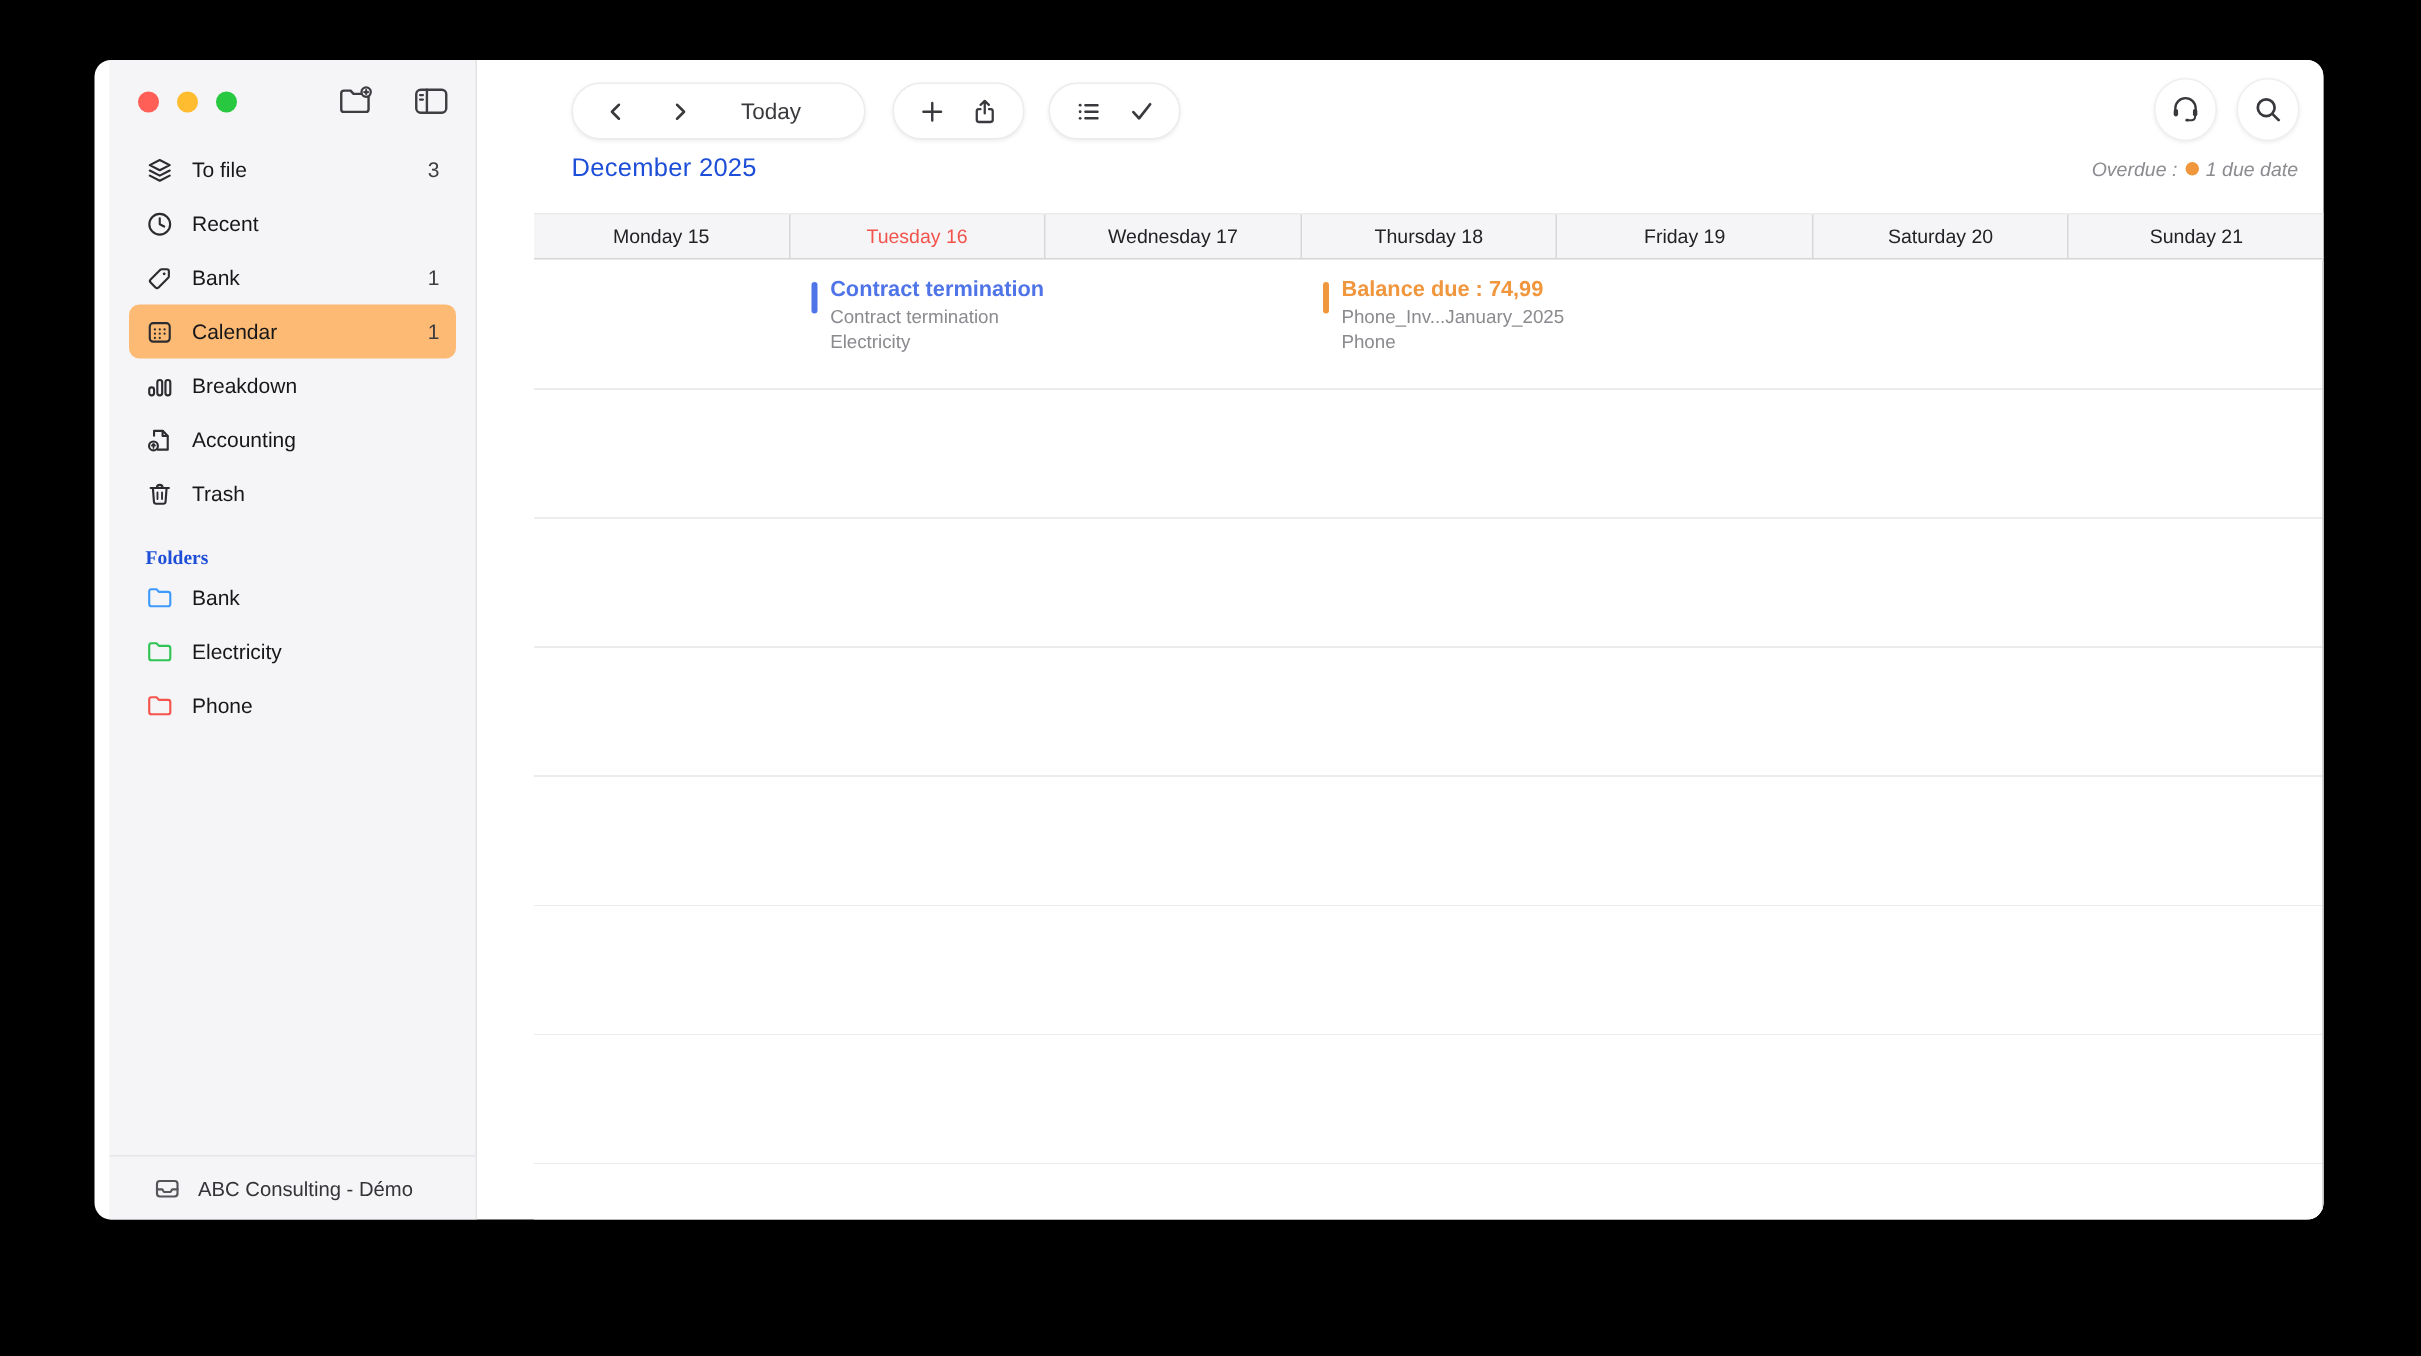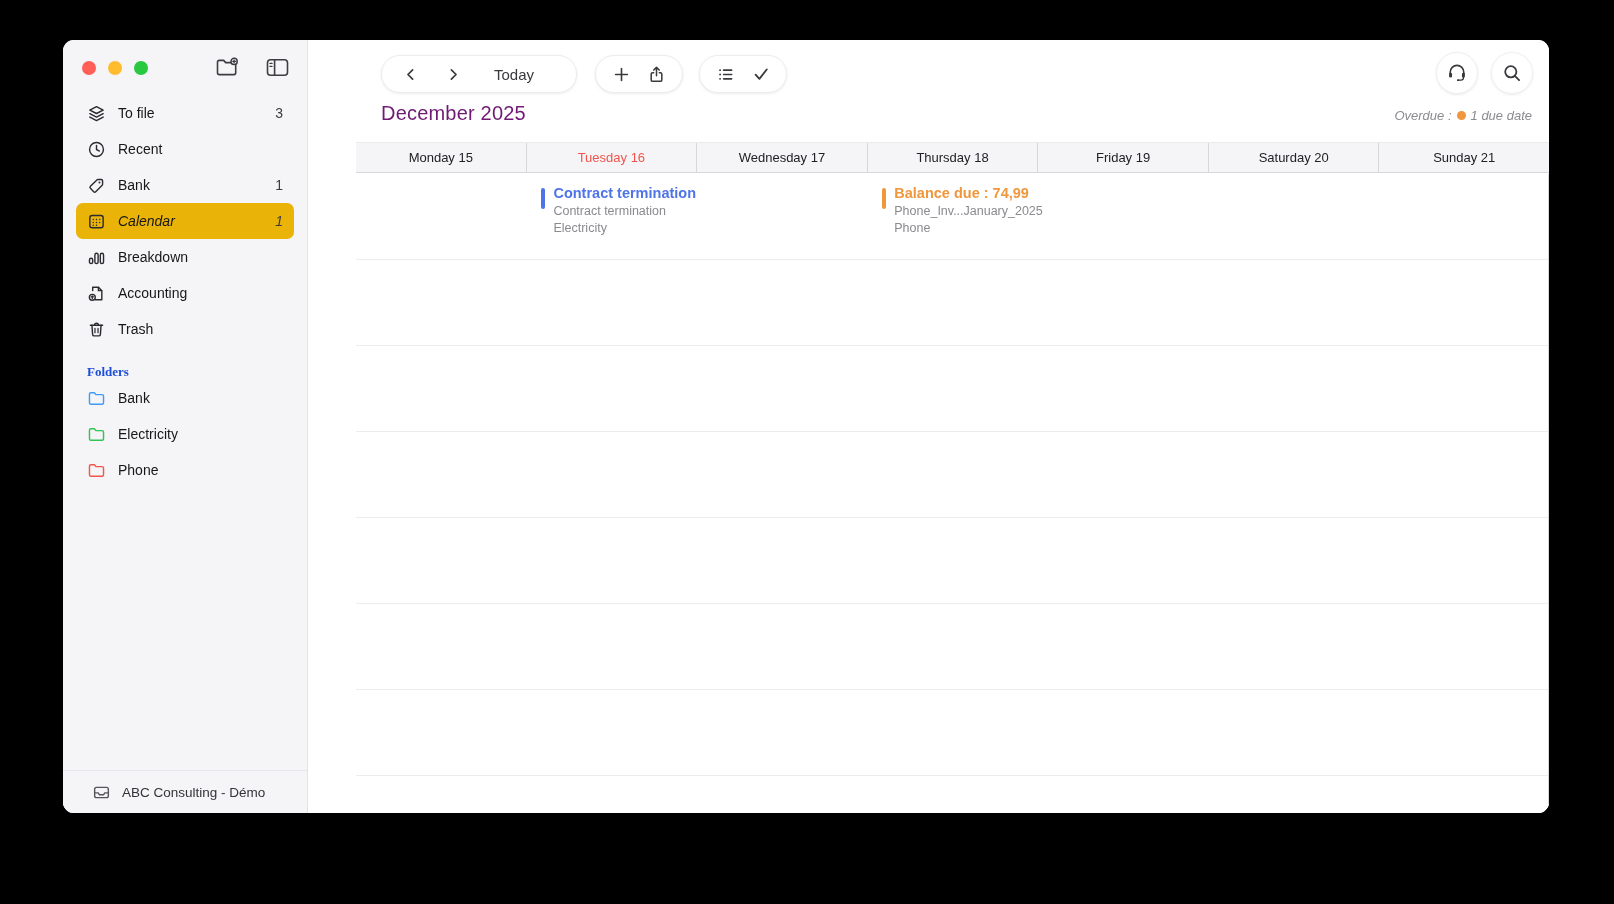--- a/index.html
+++ b/index.html
@@ -4,31 +4,31 @@
 <style>
   * { margin:0; padding:0; box-sizing:border-box; }
   html,body { width:1614px; height:904px; background:#000; overflow:hidden;
               font-family:"Liberation Sans", sans-serif; }
 
   .window { position:absolute; left:63px; top:40px; width:1486px; height:773px;
             background:#fff; border-radius:11px; overflow:hidden;
             box-shadow:0 30px 70px rgba(0,0,0,.65); }
 
   
-  .sidebar { position:absolute; left:0; top:0; bottom:0; width:245px;
+  .sidebar { position:absolute; left:10px; top:0; bottom:0; width:245px;
              background:#f5f4f6; border-right:1px solid #e3e2e6; }
   .titlebar { display:flex; align-items:center; height:55px; padding:0 18px 0 19px; }
   .traffic { width:14px; height:14px; border-radius:50%; margin-right:12px; border:none; cursor:default; }
   .tb-icons { margin-left:auto; display:flex; align-items:center; gap:27px; color:#3d3d42; }
   .tb-icons .icbtn { background:none; border:none; color:inherit; display:flex; cursor:default; }
 
   .nav { padding-top:0; }
   .nav-item { display:flex; align-items:center; height:36px; margin:0 13px; padding:0 11px;
               border-radius:7px; font-size:14px; color:#17171a; }
-  .nav-item.selected { background:#eab308;font-style:italic; }
+  .nav-item.selected { background:#fdba74; }
   .nav-item .ic { width:19px; height:19px; margin-right:12px; color:#2c2c30; display:flex; flex:none; }
   .nav-item .count { margin-left:auto; font-size:14px; color:#3c3c40; }
 
   .folders-header { margin:17px 24px 0; font-size:13px; font-weight:700; color:#1d4ed8;font-family:Liberation Serif, serif; }
 
   .sidebar-footer { position:absolute; left:0; right:0; bottom:0; height:43px;
                     border-top:1px solid #e6e5e9; display:flex; align-items:center;
                     padding:16px 29px; font-size:13.5px; color:#333338; background:#f5f4f6; }
   .sidebar-footer .ic { width:19px; height:19px; margin-right:11px; color:#55555a; display:flex; }
 
@@ -45,21 +45,21 @@
   .pill-view { left:343px; width:88px;  justify-content:space-evenly; }
   .today-btn { font-size:15px; color:#1d1d1f; margin-left:6px; }
 
   .circle-btn { position:absolute; top:12px; width:42px; height:42px; border-radius:50%;
                 background:#fff; border:1px solid #efeff1; box-shadow:0 1px 3px rgba(0,0,0,.08);
                 display:flex; align-items:center; justify-content:center; color:#39393d; cursor:default; }
   .circle-headset { left:1080px; }
   .circle-search  { left:1135px; }
 
   .month-row { position:absolute; left:25px; right:17px; top:62px; display:flex; align-items:baseline; }
-  .month-title { font-size:20px; font-weight:400; color:#701a75; letter-spacing:.2px; }
+  .month-title { font-size:17px; font-weight:400; color:#1d4ed8; letter-spacing:.2px; }
   .overdue { margin-left:auto; font-size:13px; color:#8b8b90; display:flex; align-items:center;font-style:italic; }
   .overdue .dot { display:inline-block; width:9px; height:9px; border-radius:50%; margin:0 5px; }
 
   .day-header { position:absolute; left:0; right:0; top:102px; height:31px; display:flex;
                 background:#f5f5f7; border-top:1px solid #ebebed; border-bottom:1px solid #d7d7d9; }
   .day-cell { flex:1; display:flex; align-items:center; justify-content:center;
               font-size:13px; color:#222226; border-right:1px solid #d7d7d9; }
   .day-cell:last-child { border-right:none; }
   .day-cell.today { color:var(--today-red,#f2544d); }
 

